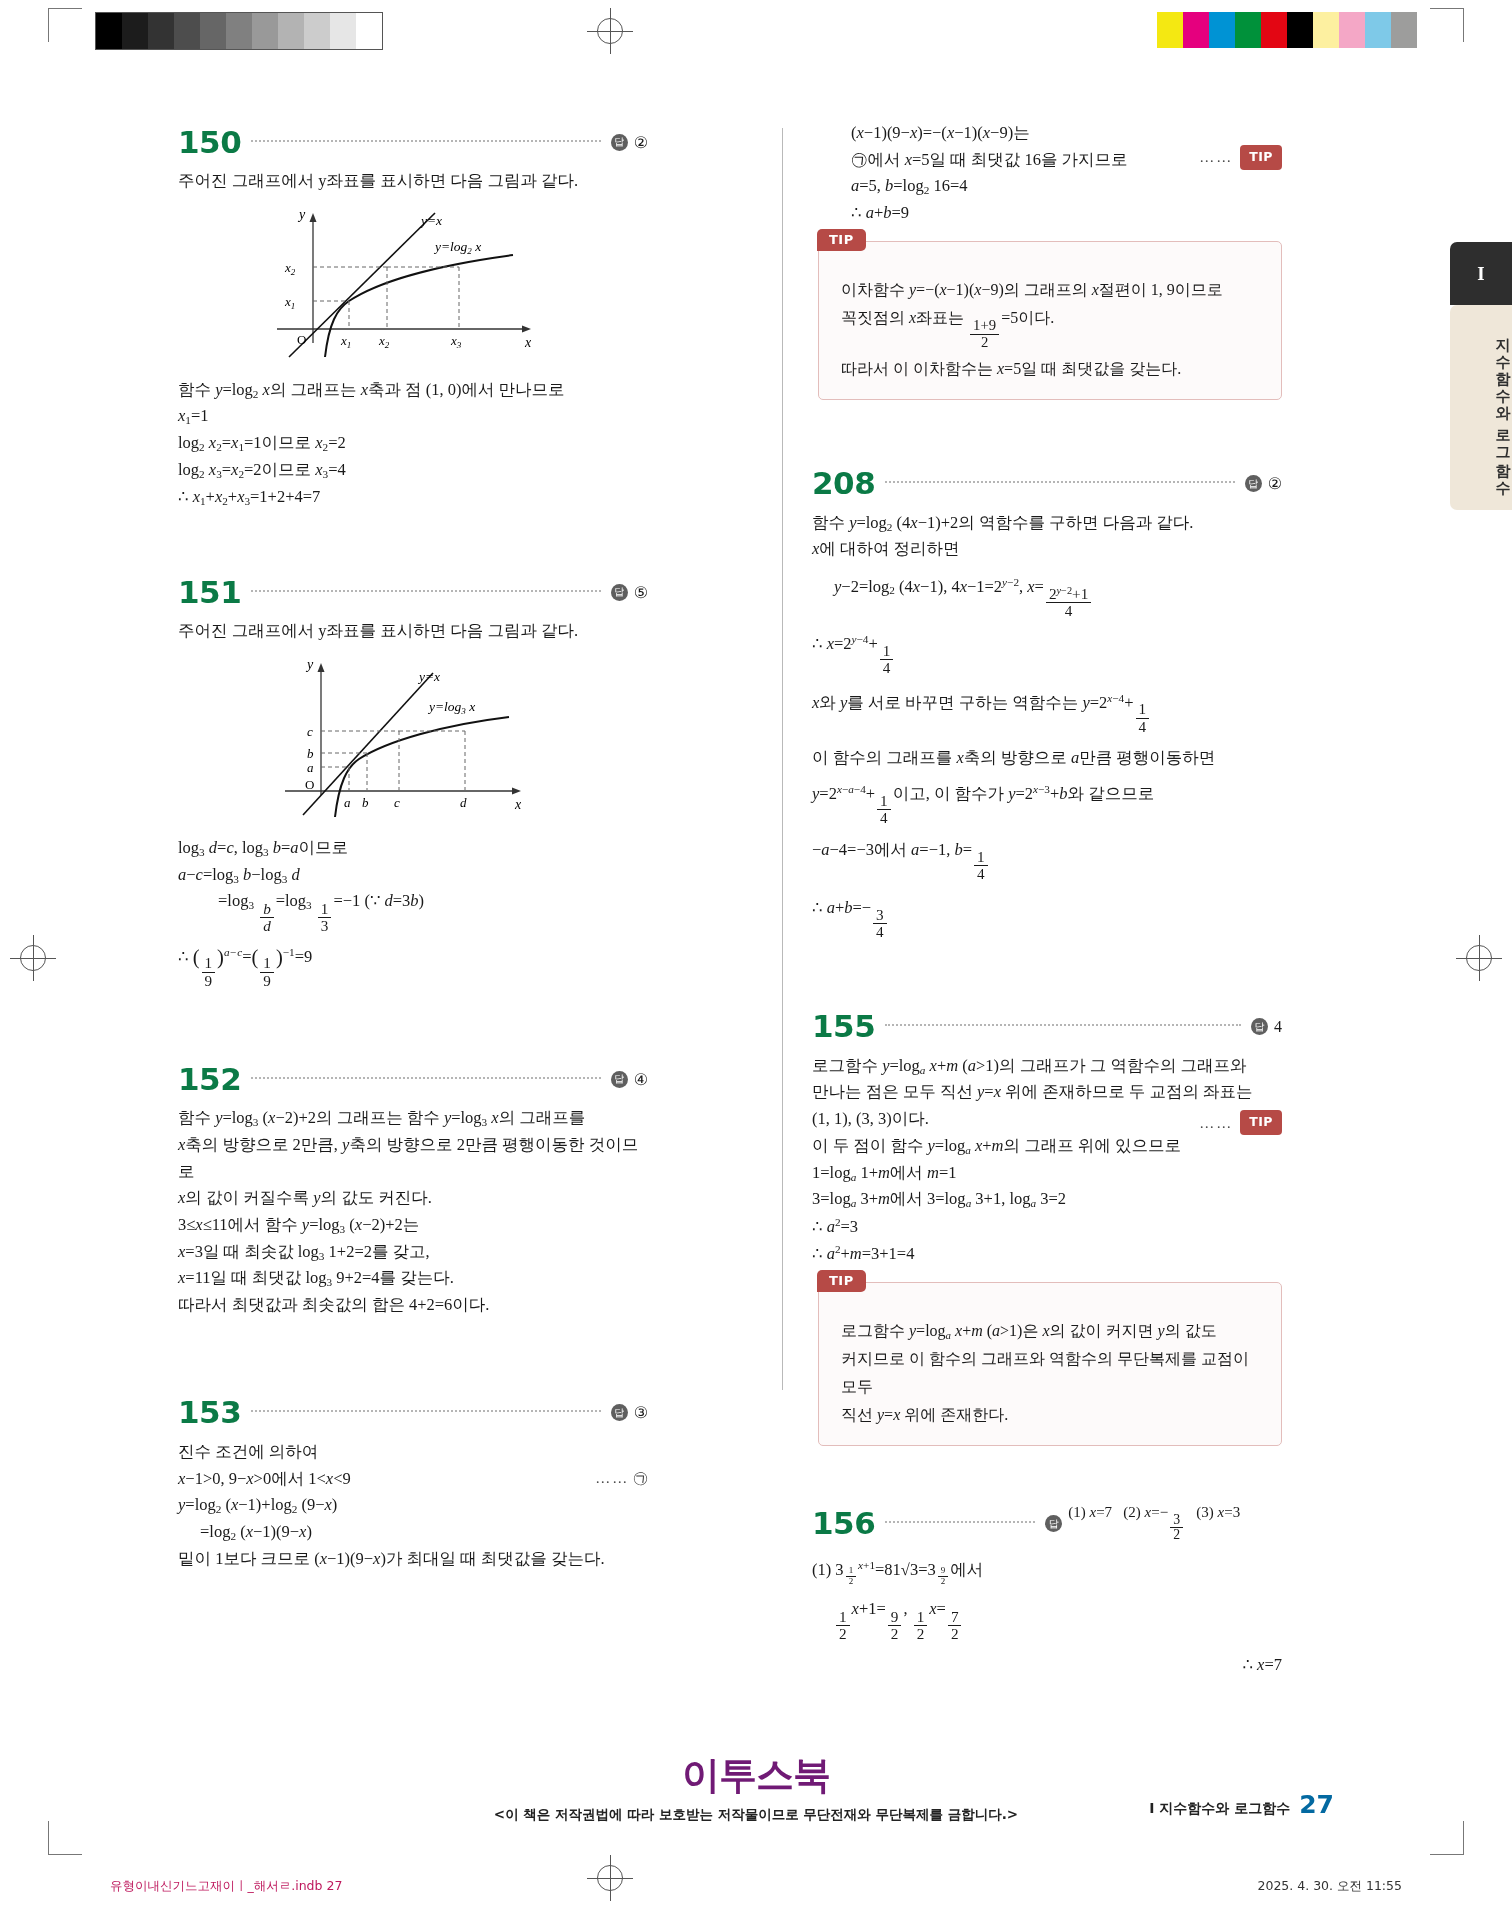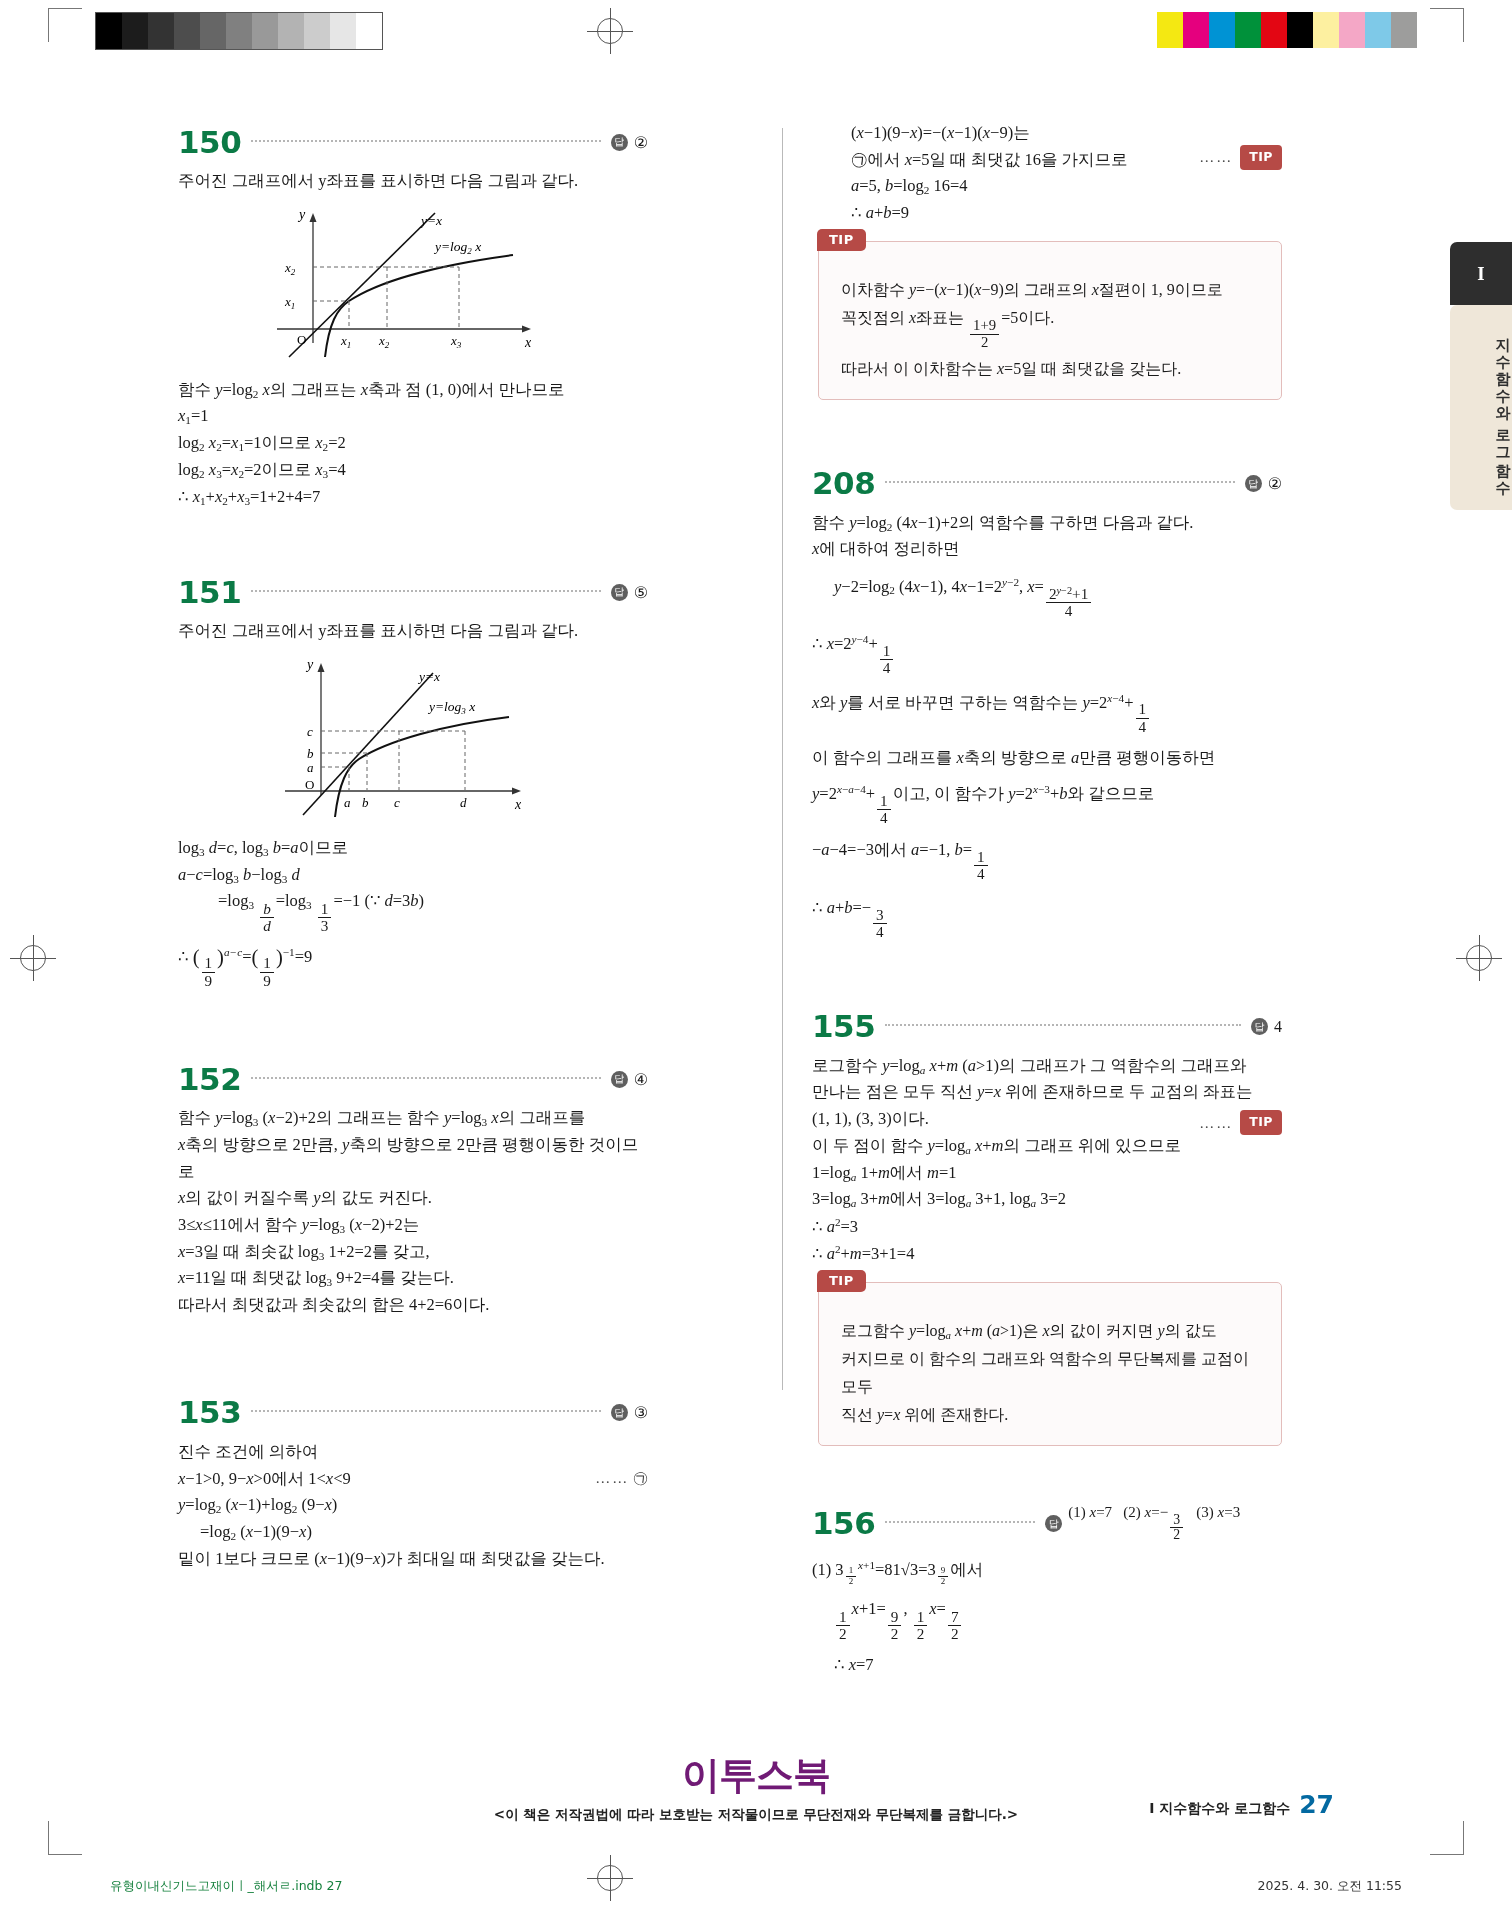--- a/index.html
+++ b/index.html
@@ -98,21 +98,21 @@
   
   .logo{position:absolute;left:50%;transform:translateX(-50%);top:1750px;
     font-family:"DejaVu Sans","Liberation Sans",sans-serif;font-weight:bold;
     font-size:38px;color:#701a75;letter-spacing:-1px;white-space:nowrap;}
   .copyright{position:absolute;left:50%;transform:translateX(-50%);top:1806px;
     font-family:"DejaVu Sans","Liberation Sans",sans-serif;font-size:13.5px;
     font-weight:bold;color:#222;white-space:nowrap;}
   .pagefoot{position:absolute;right:178px;top:1790px;display:flex;align-items:baseline;gap:9px;}
   .pagefoot .chap{font-family:"DejaVu Sans","Liberation Sans",sans-serif;font-size:14px;font-weight:bold;color:#222;}
   .pagefoot .pno{font-family:"DejaVu Sans","Liberation Sans",sans-serif;font-size:25px;font-weight:bold;color:#0369a1;}
-  .filemark{position:absolute;left:110px;top:1878px;font-family:"DejaVu Sans",sans-serif;font-size:12.5px;color:#15803d;white-space:nowrap;}
+  .filemark{position:absolute;left:110px;top:1878px;font-family:"DejaVu Sans",sans-serif;font-size:12.5px;color:#be185d;white-space:nowrap;}
   .datemark{position:absolute;right:110px;top:1878px;font-family:"DejaVu Sans",sans-serif;font-size:12.5px;color:#333;white-space:nowrap;}
 </style>
 </head>
 <body>
 
 <div class="colorbar" style="left:95px;top:12px;height:36px;border:1px solid #555;">
   <span style="width:26px;height:36px;background:#000000"></span>
   <span style="width:26px;height:36px;background:#1c1c1c"></span>
   <span style="width:26px;height:36px;background:#333333"></span>
   <span style="width:26px;height:36px;background:#4d4d4d"></span>
@@ -486,21 +486,21 @@
               <span class="num">9</span>
               <span class="den">2</span>
             </span>, <span class="frac">
               <span class="num">1</span>
               <span class="den">2</span>
             </span><i class="v">x</i>=<span class="frac">
               <span class="num">7</span>
               <span class="den">2</span>
             </span>
         </p>
-        <p class="ind" style="margin-top:10px;">∴ <i class="v">x</i>=7</p>
+        <p class="ind" style="margin-top:10px;text-align:right;">∴ <i class="v">x</i>=7</p>
       </div>
     </div>
 
   </div>
 
   <div class="logo">이투스북</div>
   <div class="copyright">&lt;이 책은 저작권법에 따라 보호받는 저작물이므로 무단전재와 무단복제를 금합니다.&gt;</div>
   <div class="pagefoot">
     <span class="chap">I 지수함수와 로그함수</span>
     <span class="pno">27</span>

